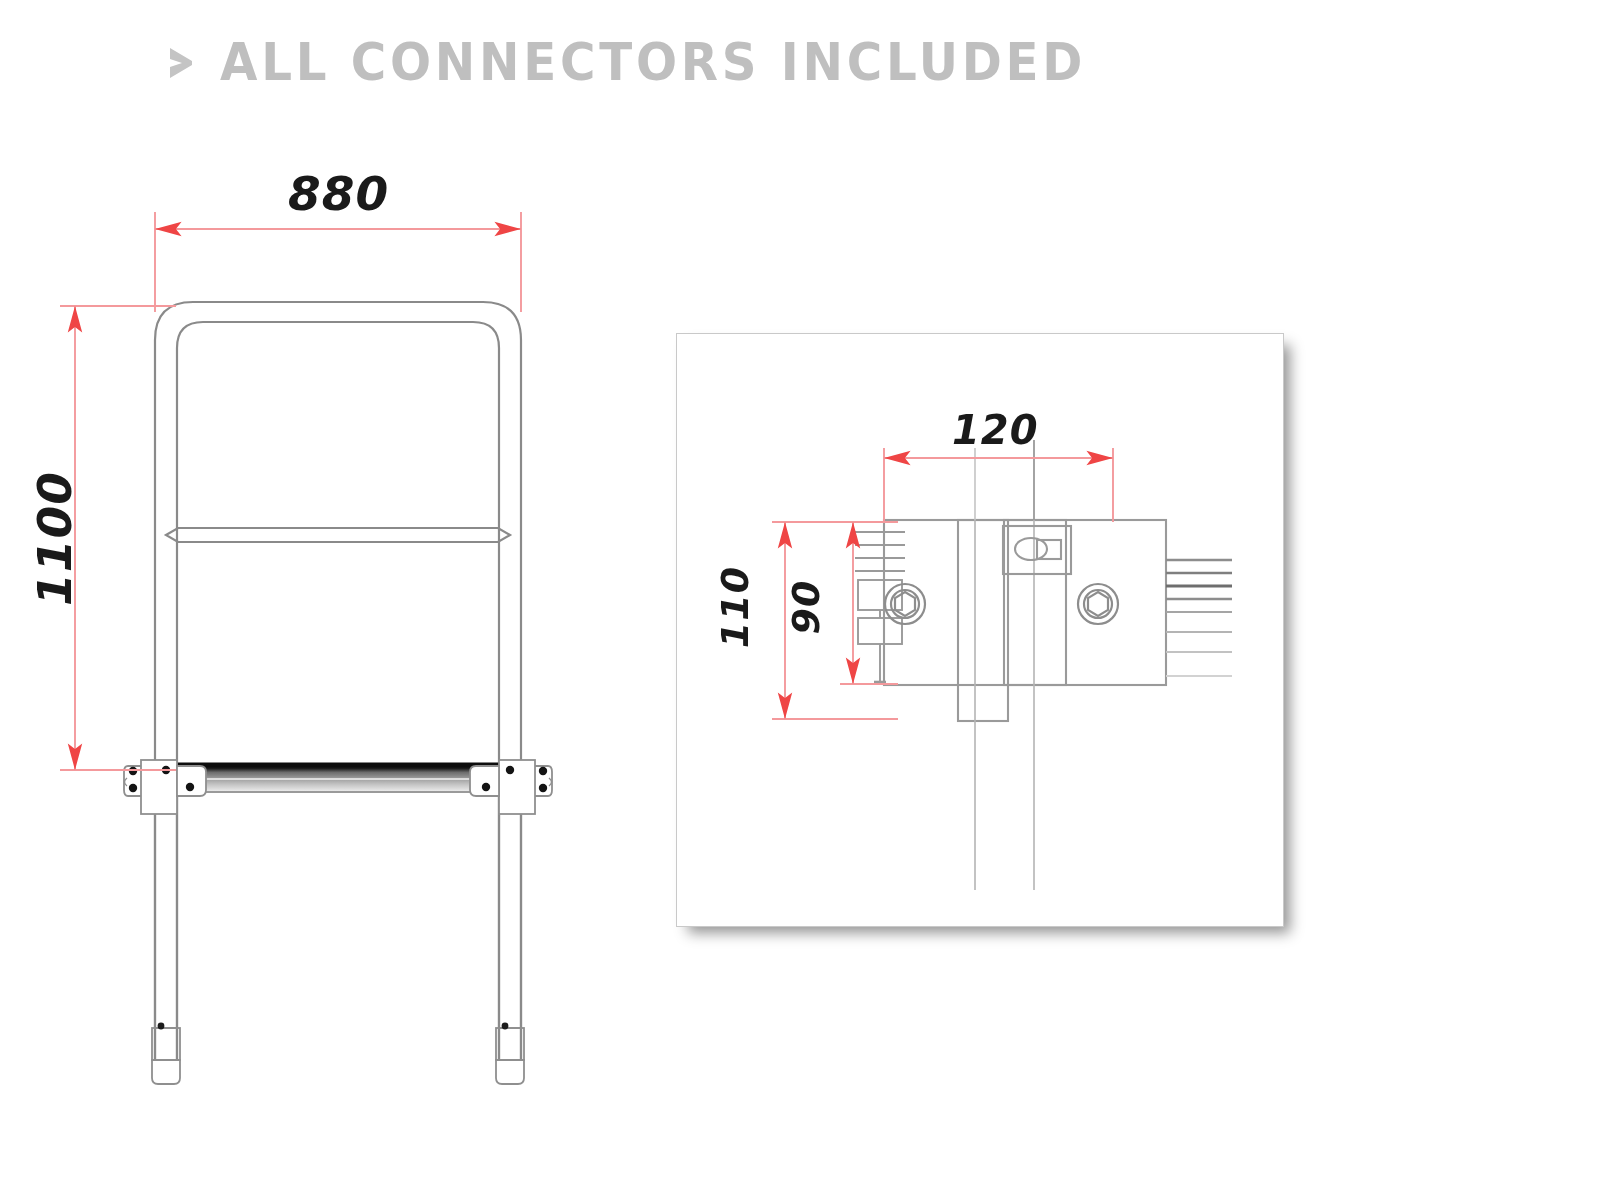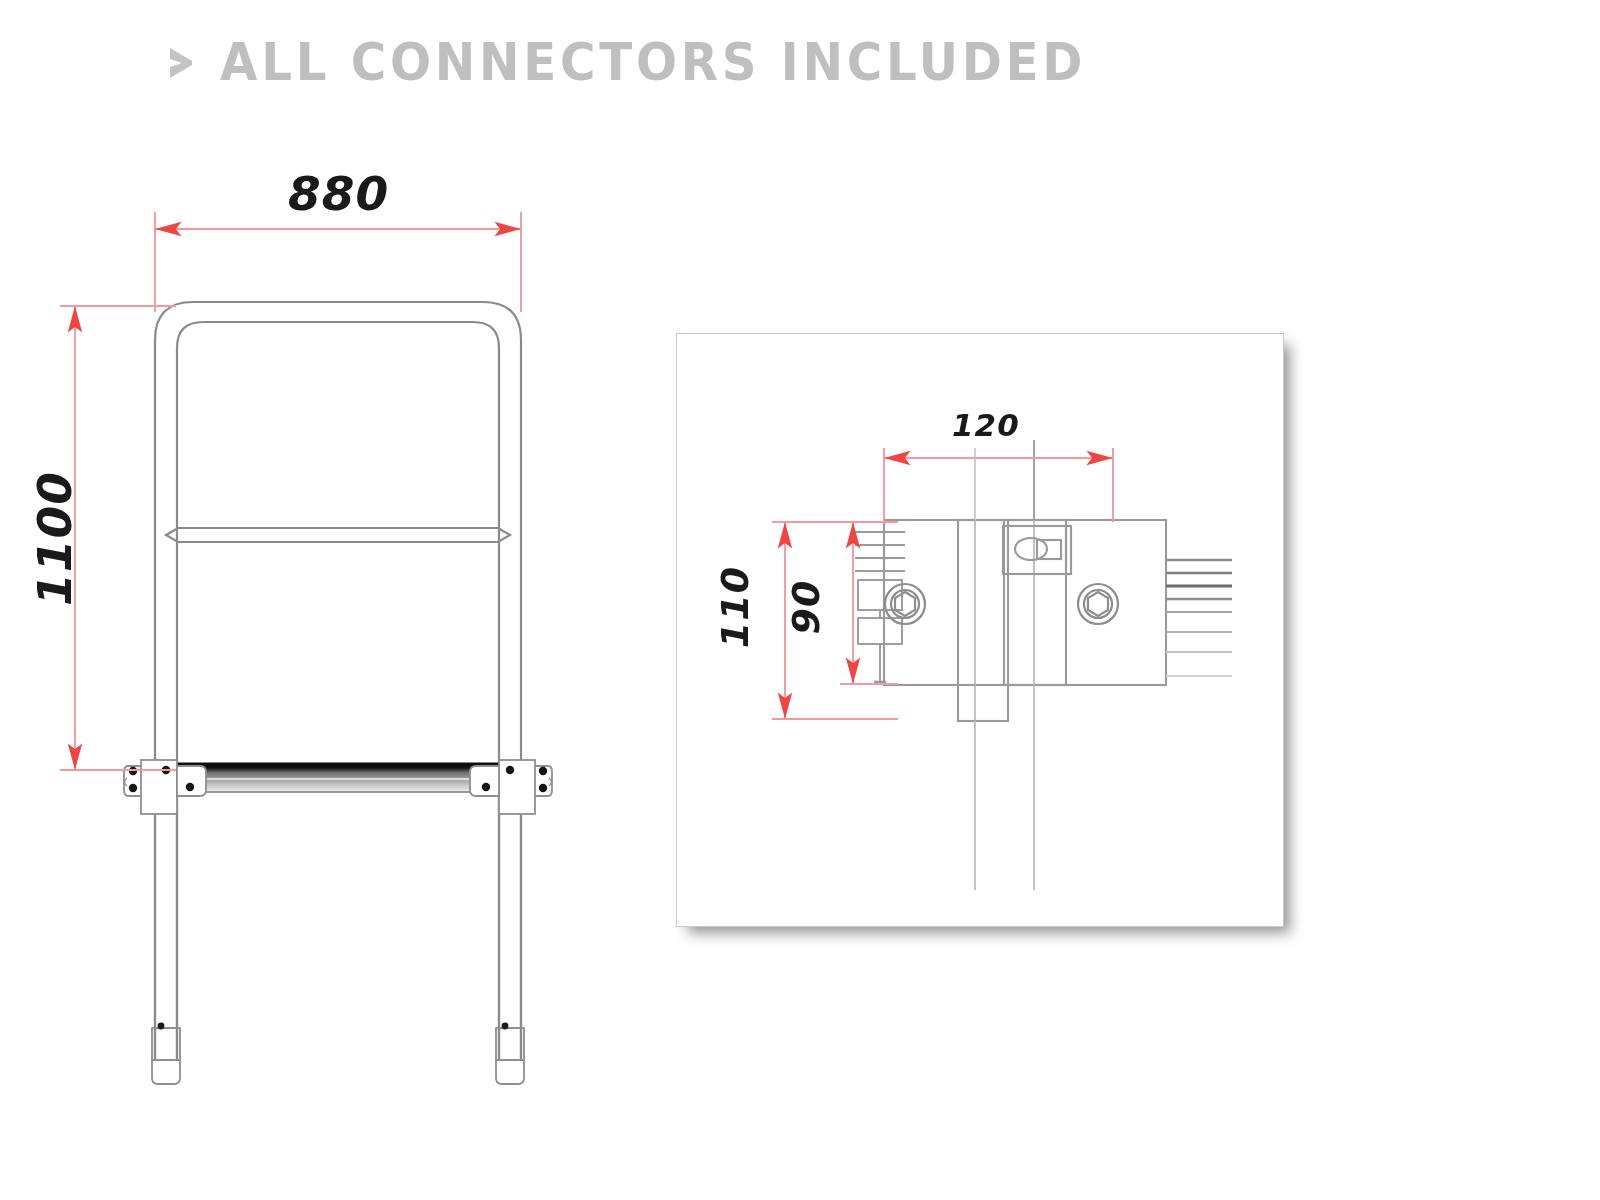--- a/index.html
+++ b/index.html
@@ -81,21 +81,21 @@
   .dim-1100 {
     left: -13px;
     top: 515px;
     font-size: 47px;
     transform: rotate(-90deg);
     transform-origin: center center;
   }
   .dim-120 {
     left: 952px;
     top: 410px;
-    font-size: 31px;
+    font-size: 40px;
   }
   .dim-110 {
     left: 694px;
     top: 588px;
     font-size: 38px;
     transform: rotate(-90deg);
     transform-origin: center center;
   }
   .dim-90 {
     left: 779px;

